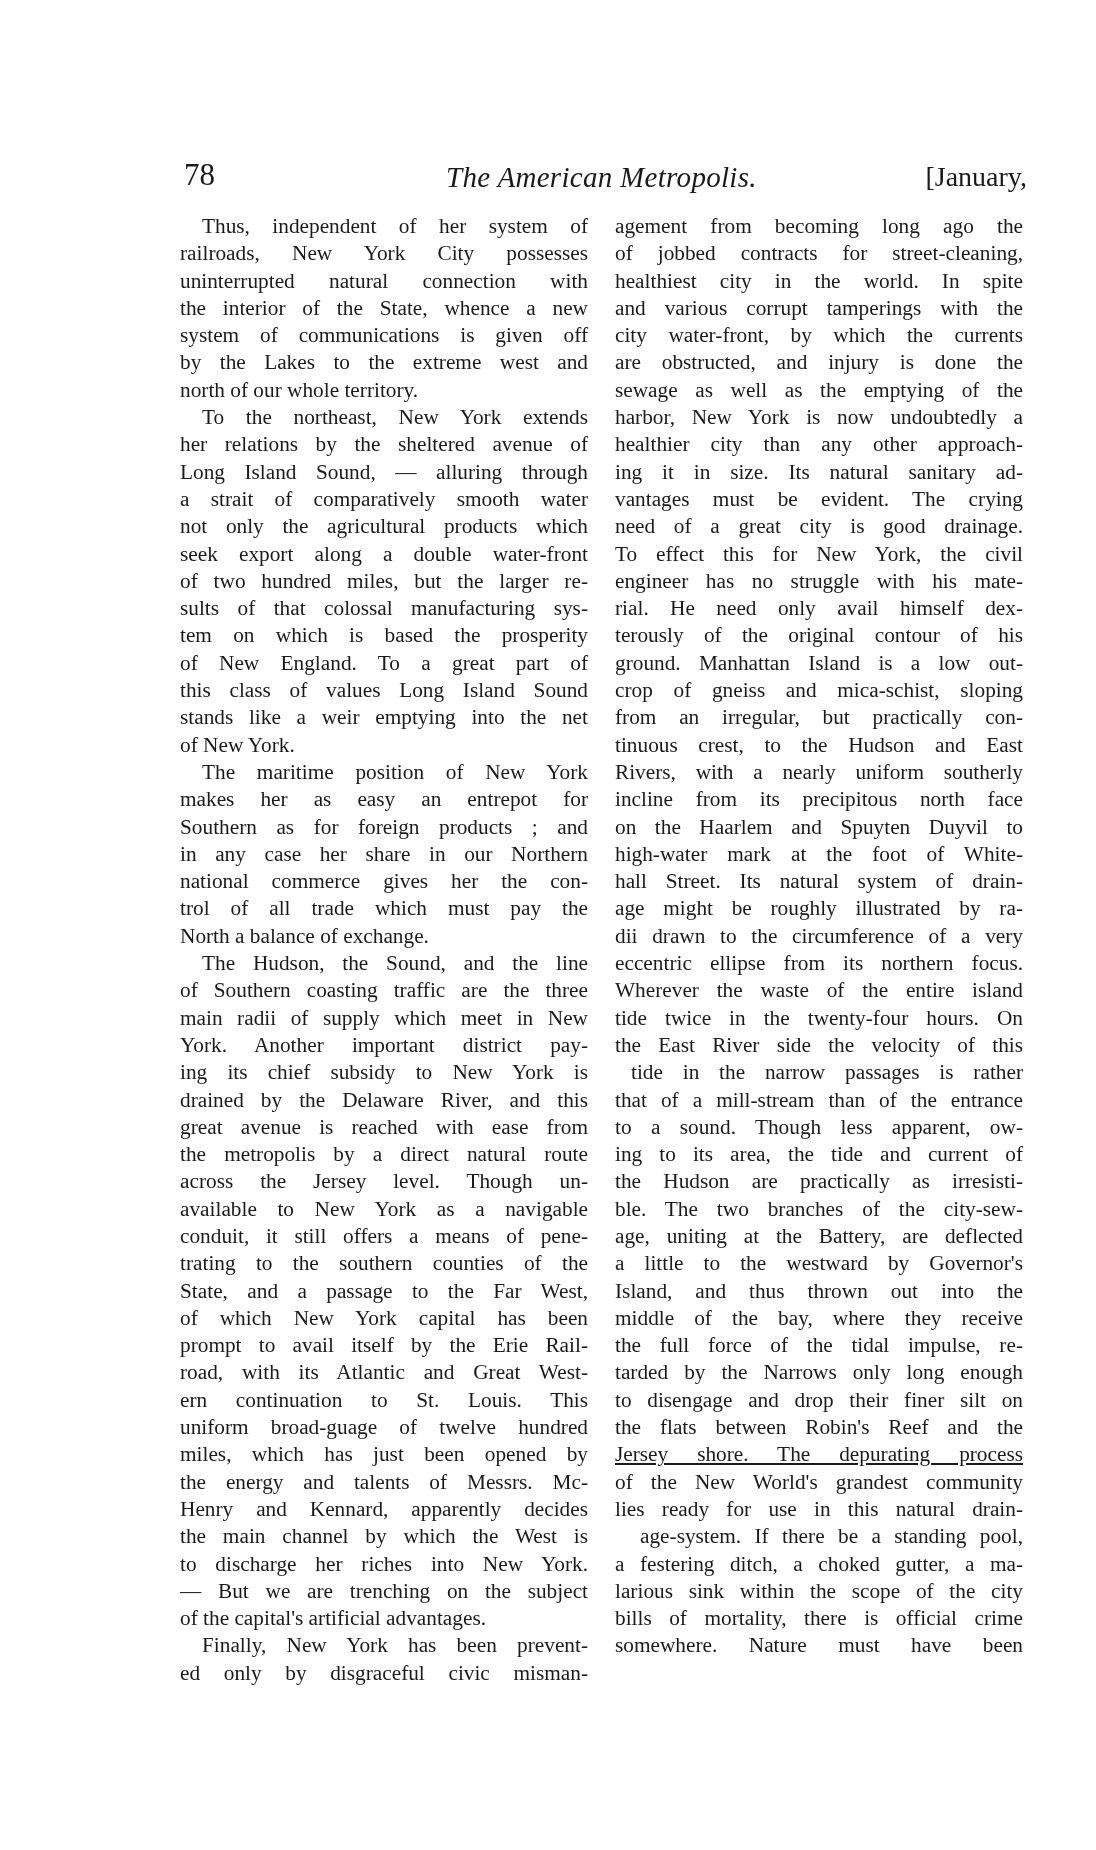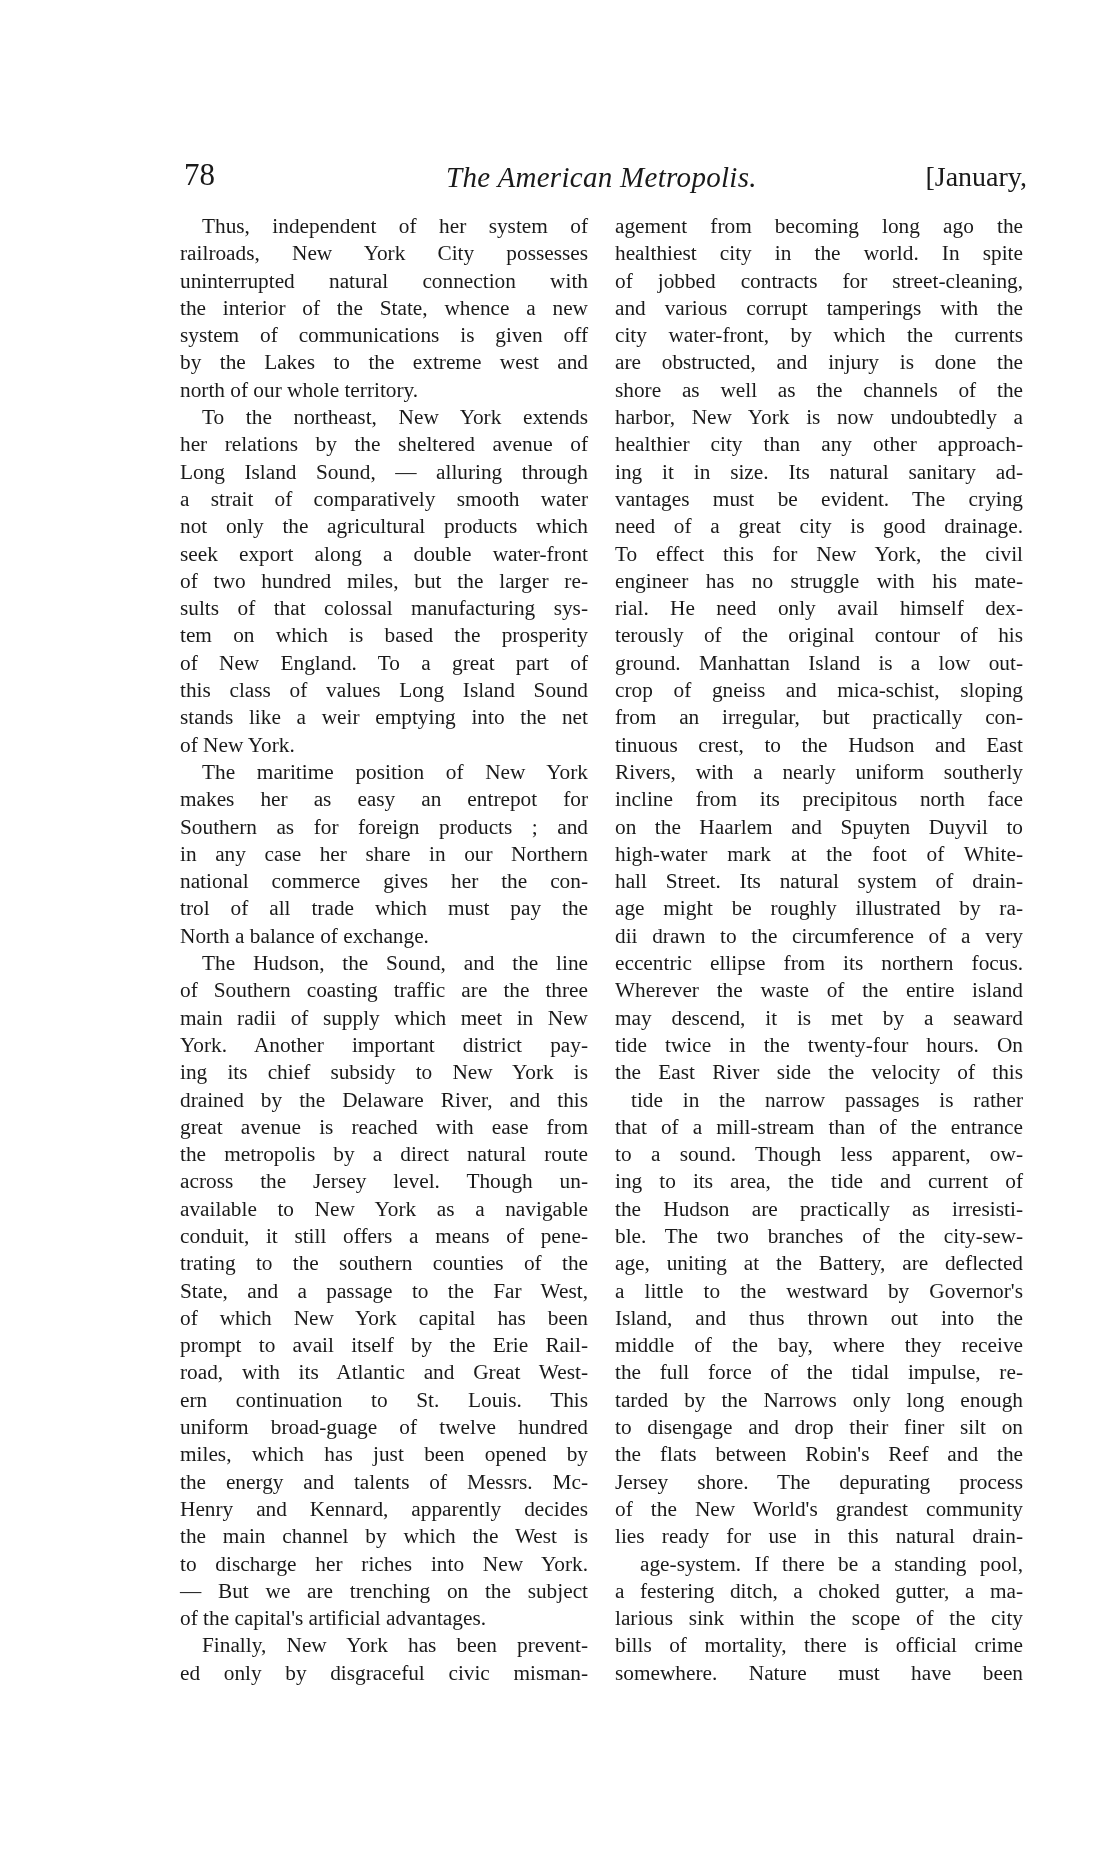--- a/index.html
+++ b/index.html
@@ -77,26 +77,26 @@
     <span class="line"><span style="white-space: nowrap; word-spacing: 0px;">Henry and Kennard, apparently decides</span></span>
     <span class="line"><span style="white-space: nowrap; word-spacing: 0px;">the main channel by which the West is</span></span>
     <span class="line"><span style="white-space: nowrap; word-spacing: 0px;">to discharge her riches into New York.</span></span>
     <span class="line"><span style="white-space: nowrap; word-spacing: 0px;">— But we are trenching on the subject</span></span>
     <span class="line last">of the capital's artificial advantages.</span>
     <span class="line indent"><span style="white-space: nowrap; word-spacing: 0px;">Finally, New York has been prevent-</span></span>
     <span class="line"><span style="white-space: nowrap; word-spacing: 0px;">ed only by disgraceful civic misman-</span></span>
   </div>
 <div class="column col-right">
     <span class="line"><span style="white-space: nowrap; word-spacing: 0px;">agement from becoming long ago the</span></span>
+    <span class="line"><span style="white-space: nowrap; word-spacing: 0px;">of jobbed contracts for street-cleaning,</span></span>
     <span class="line"><span style="white-space: nowrap; word-spacing: 0px;">healthiest city in the world. In spite</span></span>
-    <span class="line"><span style="white-space: nowrap; word-spacing: 0px;">of jobbed contracts for street-cleaning,</span></span>
     <span class="line"><span style="white-space: nowrap; word-spacing: 0px;">and various corrupt tamperings with the</span></span>
     <span class="line"><span style="white-space: nowrap; word-spacing: 0px;">city water-front, by which the currents</span></span>
     <span class="line"><span style="white-space: nowrap; word-spacing: 0px;">are obstructed, and injury is done the</span></span>
-    <span class="line"><span style="white-space: nowrap; word-spacing: 0px;">shore as well as the channels of the</span></span>
+    <span class="line"><span style="white-space: nowrap; word-spacing: 0px;">sewage as well as the emptying of the</span></span>
     <span class="line"><span style="white-space: nowrap; word-spacing: 0px;">harbor, New York is now undoubtedly a</span></span>
     <span class="line"><span style="white-space: nowrap; word-spacing: 0px;">healthier city than any other approach-</span></span>
     <span class="line"><span style="white-space: nowrap; word-spacing: 0px;">ing it in size. Its natural sanitary ad-</span></span>
     <span class="line"><span style="white-space: nowrap; word-spacing: 0px;">vantages must be evident. The crying</span></span>
     <span class="line"><span style="white-space: nowrap; word-spacing: 0px;">need of a great city is good drainage.</span></span>
     <span class="line"><span style="white-space: nowrap; word-spacing: 0px;">To effect this for New York, the civil</span></span>
     <span class="line"><span style="white-space: nowrap; word-spacing: 0px;">engineer has no struggle with his mate-</span></span>
     <span class="line"><span style="white-space: nowrap; word-spacing: 0px;">rial. He need only avail himself dex-</span></span>
     <span class="line"><span style="white-space: nowrap; word-spacing: 0px;">terously of the original contour of his</span></span>
     <span class="line"><span style="white-space: nowrap; word-spacing: 0px;">ground. Manhattan Island is a low out-</span></span>
@@ -105,38 +105,37 @@
     <span class="line"><span style="white-space: nowrap; word-spacing: 0px;">tinuous crest, to the Hudson and East</span></span>
     <span class="line"><span style="white-space: nowrap; word-spacing: 0px;">Rivers, with a nearly uniform southerly</span></span>
     <span class="line"><span style="white-space: nowrap; word-spacing: 0px;">incline from its precipitous north face</span></span>
     <span class="line"><span style="white-space: nowrap; word-spacing: 0px;">on the Haarlem and Spuyten Duyvil to</span></span>
     <span class="line"><span style="white-space: nowrap; word-spacing: 0px;">high-water mark at the foot of White-</span></span>
     <span class="line"><span style="white-space: nowrap; word-spacing: 0px;">hall Street. Its natural system of drain-</span></span>
     <span class="line"><span style="white-space: nowrap; word-spacing: 0px;">age might be roughly illustrated by ra-</span></span>
     <span class="line"><span style="white-space: nowrap; word-spacing: 0px;">dii drawn to the circumference of a very</span></span>
     <span class="line"><span style="white-space: nowrap; word-spacing: 0px;">eccentric ellipse from its northern focus.</span></span>
     <span class="line"><span style="white-space: nowrap; word-spacing: 0px;">Wherever the waste of the entire island</span></span>
-    <span class="line"><span style="white-space: nowrap; word-spacing: 0px;">may descend, it is met by a seaward</span></span>
     <span class="line"><span style="white-space: nowrap; word-spacing: 0px;">tide twice in the twenty-four hours. On</span></span>
     <span class="line"><span style="white-space: nowrap; word-spacing: 0px;">the East River side the velocity of this</span></span>
     <span class="line"><span style="white-space: nowrap; word-spacing: 0px; margin-left: 16px;">tide in the narrow passages is rather</span></span>
     <span class="line"><span style="white-space: nowrap; word-spacing: 0px;">that of a mill-stream than of the entrance</span></span>
     <span class="line"><span style="white-space: nowrap; word-spacing: 0px;">to a sound. Though less apparent, ow-</span></span>
     <span class="line"><span style="white-space: nowrap; word-spacing: 0px;">ing to its area, the tide and current of</span></span>
     <span class="line"><span style="white-space: nowrap; word-spacing: 0px;">the Hudson are practically as irresisti-</span></span>
     <span class="line"><span style="white-space: nowrap; word-spacing: 0px;">ble. The two branches of the city-sew-</span></span>
     <span class="line"><span style="white-space: nowrap; word-spacing: 0px;">age, uniting at the Battery, are deflected</span></span>
     <span class="line"><span style="white-space: nowrap; word-spacing: 0px;">a little to the westward by Governor's</span></span>
     <span class="line"><span style="white-space: nowrap; word-spacing: 0px;">Island, and thus thrown out into the</span></span>
     <span class="line"><span style="white-space: nowrap; word-spacing: 0px;">middle of the bay, where they receive</span></span>
     <span class="line"><span style="white-space: nowrap; word-spacing: 0px;">the full force of the tidal impulse, re-</span></span>
     <span class="line"><span style="white-space: nowrap; word-spacing: 0px;">tarded by the Narrows only long enough</span></span>
     <span class="line"><span style="white-space: nowrap; word-spacing: 0px;">to disengage and drop their finer silt on</span></span>
     <span class="line"><span style="white-space: nowrap; word-spacing: 0px;">the flats between Robin's Reef and the</span></span>
-    <span class="line"><span style="white-space: nowrap; word-spacing: 0px;">Jersey shore. The depurating process</span></span>
+    <span class="line"><span style="white-space: nowrap; word-spacing: 0px; text-decoration: underline;">Jersey shore. The depurating process</span></span>
     <span class="line"><span style="white-space: nowrap; word-spacing: 0px;">of the New World's grandest community</span></span>
     <span class="line"><span style="white-space: nowrap; word-spacing: 0px;">lies ready for use in this natural drain-</span></span>
     <span class="line"><span style="white-space: nowrap; word-spacing: 0px; margin-left: 25px;">age-system. If there be a standing pool,</span></span>
     <span class="line"><span style="white-space: nowrap; word-spacing: 0px;">a festering ditch, a choked gutter, a ma-</span></span>
     <span class="line"><span style="white-space: nowrap; word-spacing: 0px;">larious sink within the scope of the city</span></span>
     <span class="line"><span style="white-space: nowrap; word-spacing: 0px;">bills of mortality, there is official crime</span></span>
     <span class="line"><span style="white-space: nowrap; word-spacing: 0px;">somewhere. Nature must have been</span></span>
   </div>
 
 </body></html>

